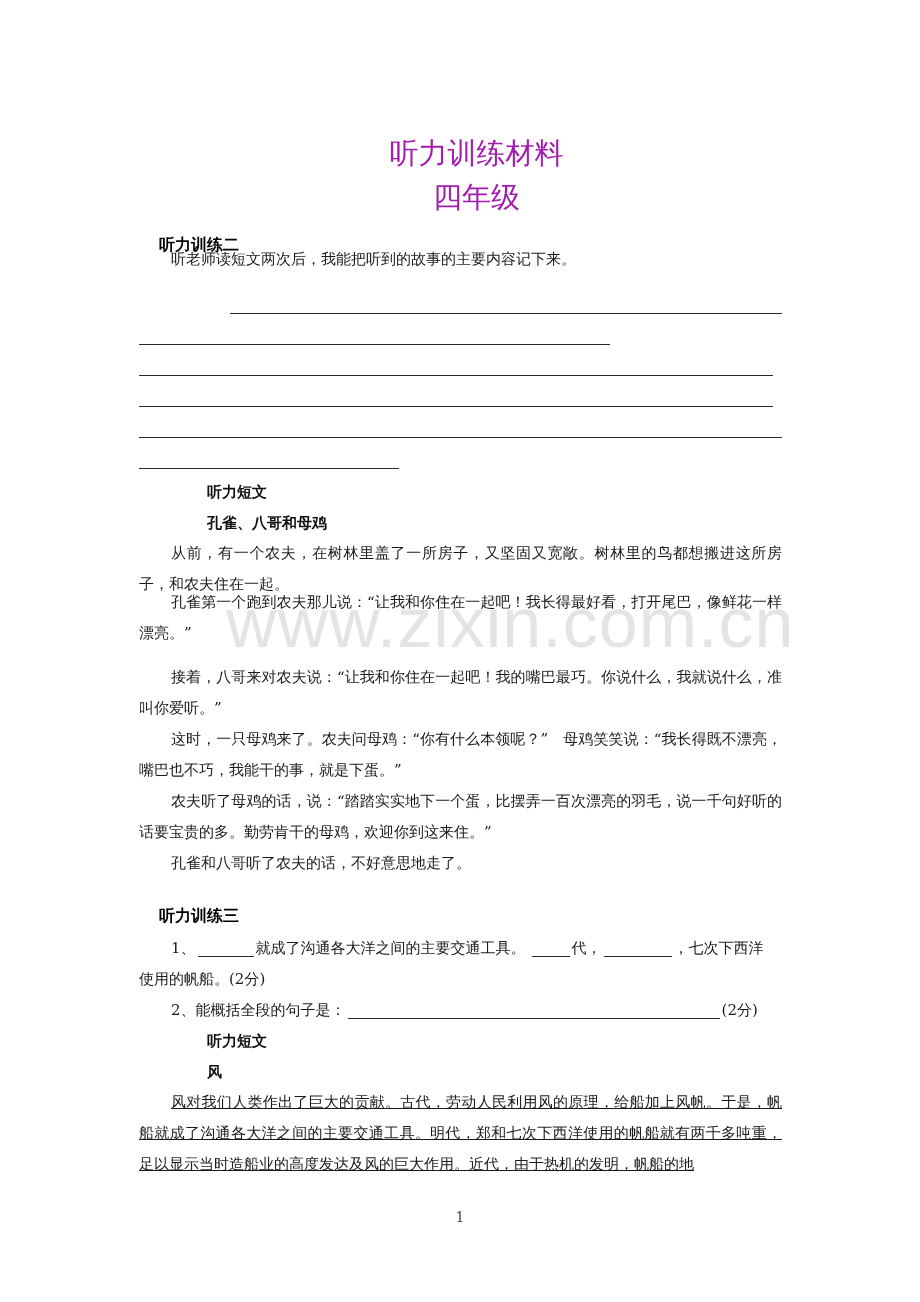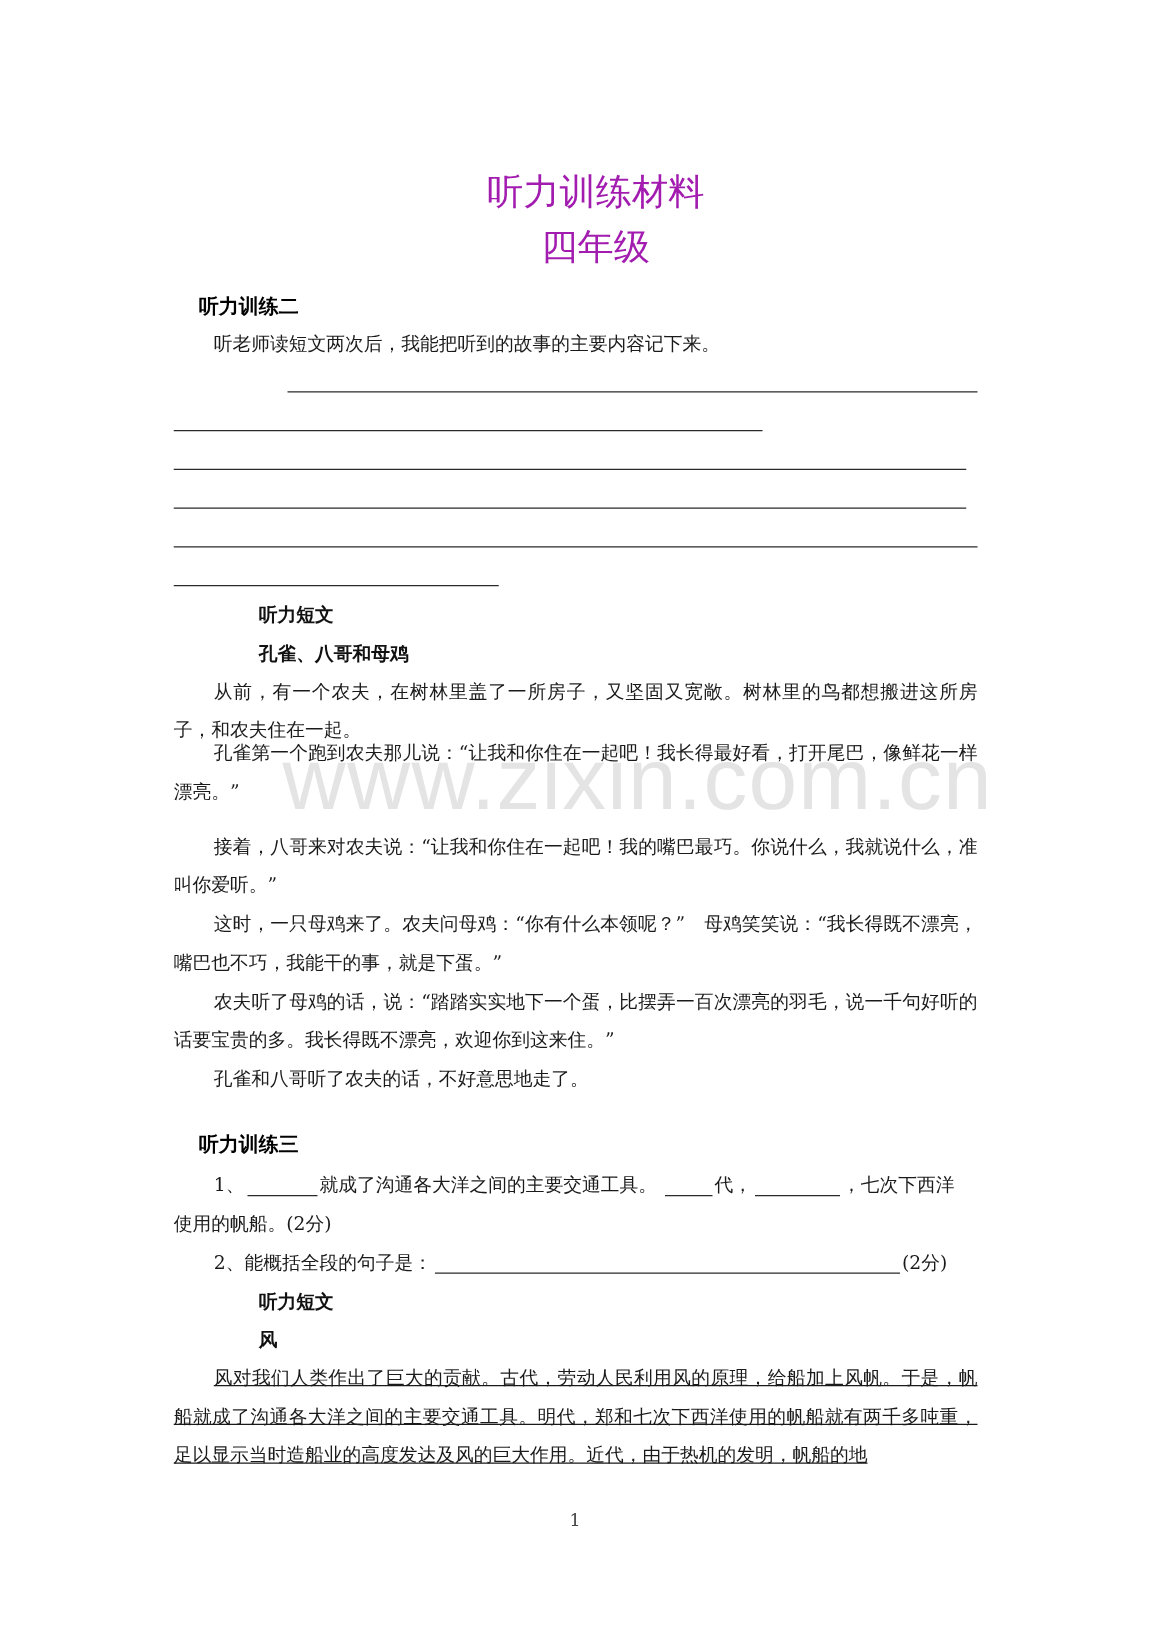--- a/index.html
+++ b/index.html
@@ -129,39 +129,39 @@
 <div class="page">
 
   <div class="watermark">www.zixin.com.cn</div>
 
   <div class="content">
 
     <h1 class="title t1">听力训练材料</h1>
     <h1 class="title t2">四年级</h1>
 
     <h2 class="section-heading" style="top:235px;">听力训练二</h2>
-    <p class="para" style="top:260px;">听老师读短文两次后，我能把听到的故事的主要内容记下来。</p>
+    <p class="para" style="top:244px;">听老师读短文两次后，我能把听到的故事的主要内容记下来。</p>
   </div>
 
   <div class="answer-line" style="left:230px; width:552px; top:313px;"></div>
   <div class="answer-line" style="left:139px; width:471px; top:344px;"></div>
   <div class="answer-line" style="left:139px; width:634px; top:375px;"></div>
   <div class="answer-line" style="left:139px; width:634px; top:406px;"></div>
   <div class="answer-line" style="left:139px; width:643px; top:437px;"></div>
   <div class="answer-line" style="left:139px; width:260px; top:468px;"></div>
 
   <div class="content">
     <div class="sub-heading" style="top:482px;">听力短文</div>
     <div class="sub-heading" style="top:513px;">孔雀、八哥和母鸡</div>
 
     <p class="para" style="top:538px;">从前，有一个农夫，在树林里盖了一所房子，又坚固又宽敞。树林里的鸟都想搬进这所房子，和农夫住在一起。</p>
     <p class="para" style="top:572px;margin-top:15px;">孔雀第一个跑到农夫那儿说：“让我和你住在一起吧！我长得最好看，打开尾巴，像鲜花一样漂亮。”</p>
     <p class="para" style="top:662px;">接着，八哥来对农夫说：“让我和你住在一起吧！我的嘴巴最巧。你说什么，我就说什么，准叫你爱听。”</p>
     <p class="para" style="top:724px;">这时，一只母鸡来了。农夫问母鸡：“你有什么本领呢？”　母鸡笑笑说：“我长得既不漂亮，嘴巴也不巧，我能干的事，就是下蛋。”</p>
-    <p class="para" style="top:786px;">农夫听了母鸡的话，说：“踏踏实实地下一个蛋，比摆弄一百次漂亮的羽毛，说一千句好听的话要宝贵的多。我长得既不漂亮，欢迎你到这来住。”</p>
+    <p class="para" style="top:786px;">农夫听了母鸡的话，说：“踏踏实实地下一个蛋，比摆弄一百次漂亮的羽毛，说一千句好听的话要宝贵的多。勤劳肯干的母鸡，欢迎你到这来住。”</p>
     <p class="para" style="top:848px;">孔雀和八哥听了农夫的话，不好意思地走了。</p>
 
     <h2 class="section-heading" style="top:906px;">听力训练三</h2>
 
     <div class="q-line" style="left:32px; top:938px; width:620px;">
       <span>1、</span><span class="inline-blank" style="width:56px;"></span><span>就成了沟通各大洋之间的主要交通工具。</span><span class="inline-blank" style="width:38px; margin-left:6px;"></span><span>代，</span><span class="inline-blank" style="width:68px;"></span><span>，七次下西洋</span>
     </div>
     <div class="q-line" style="top:969px;">使用的帆船。(2分)</div>
 
     <div class="q-line" style="left:32px; top:1000px; width:620px;">

